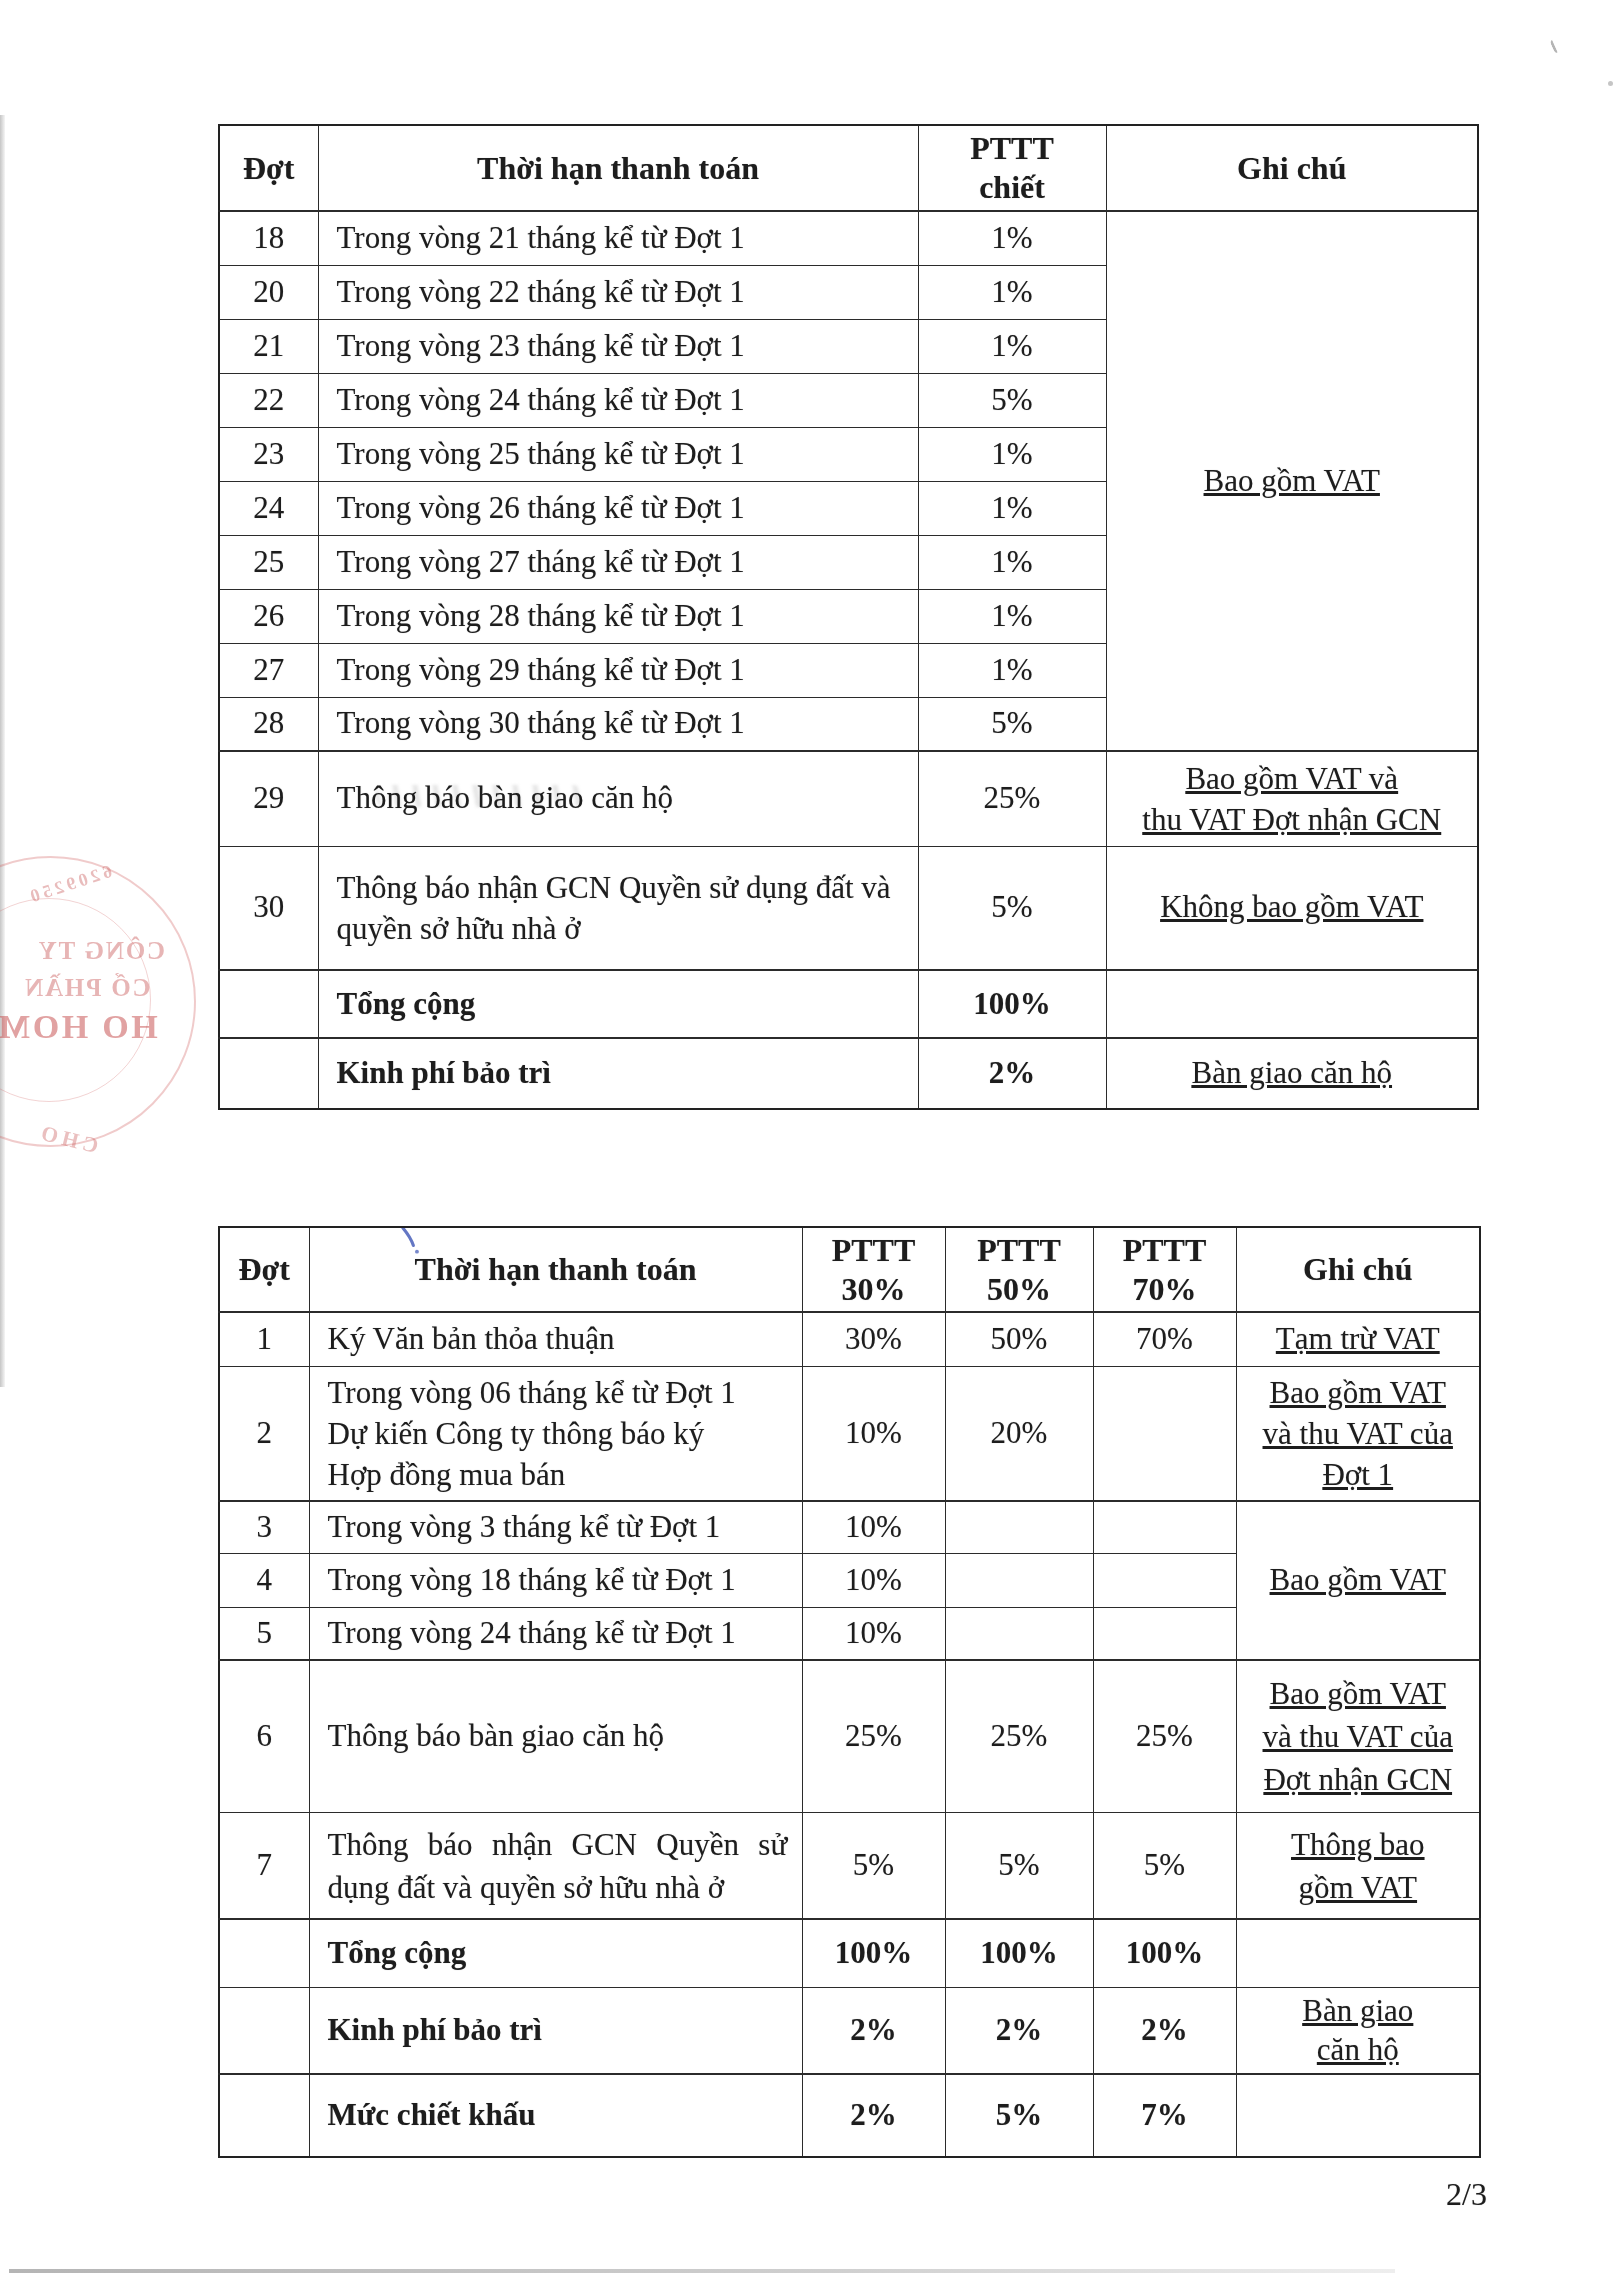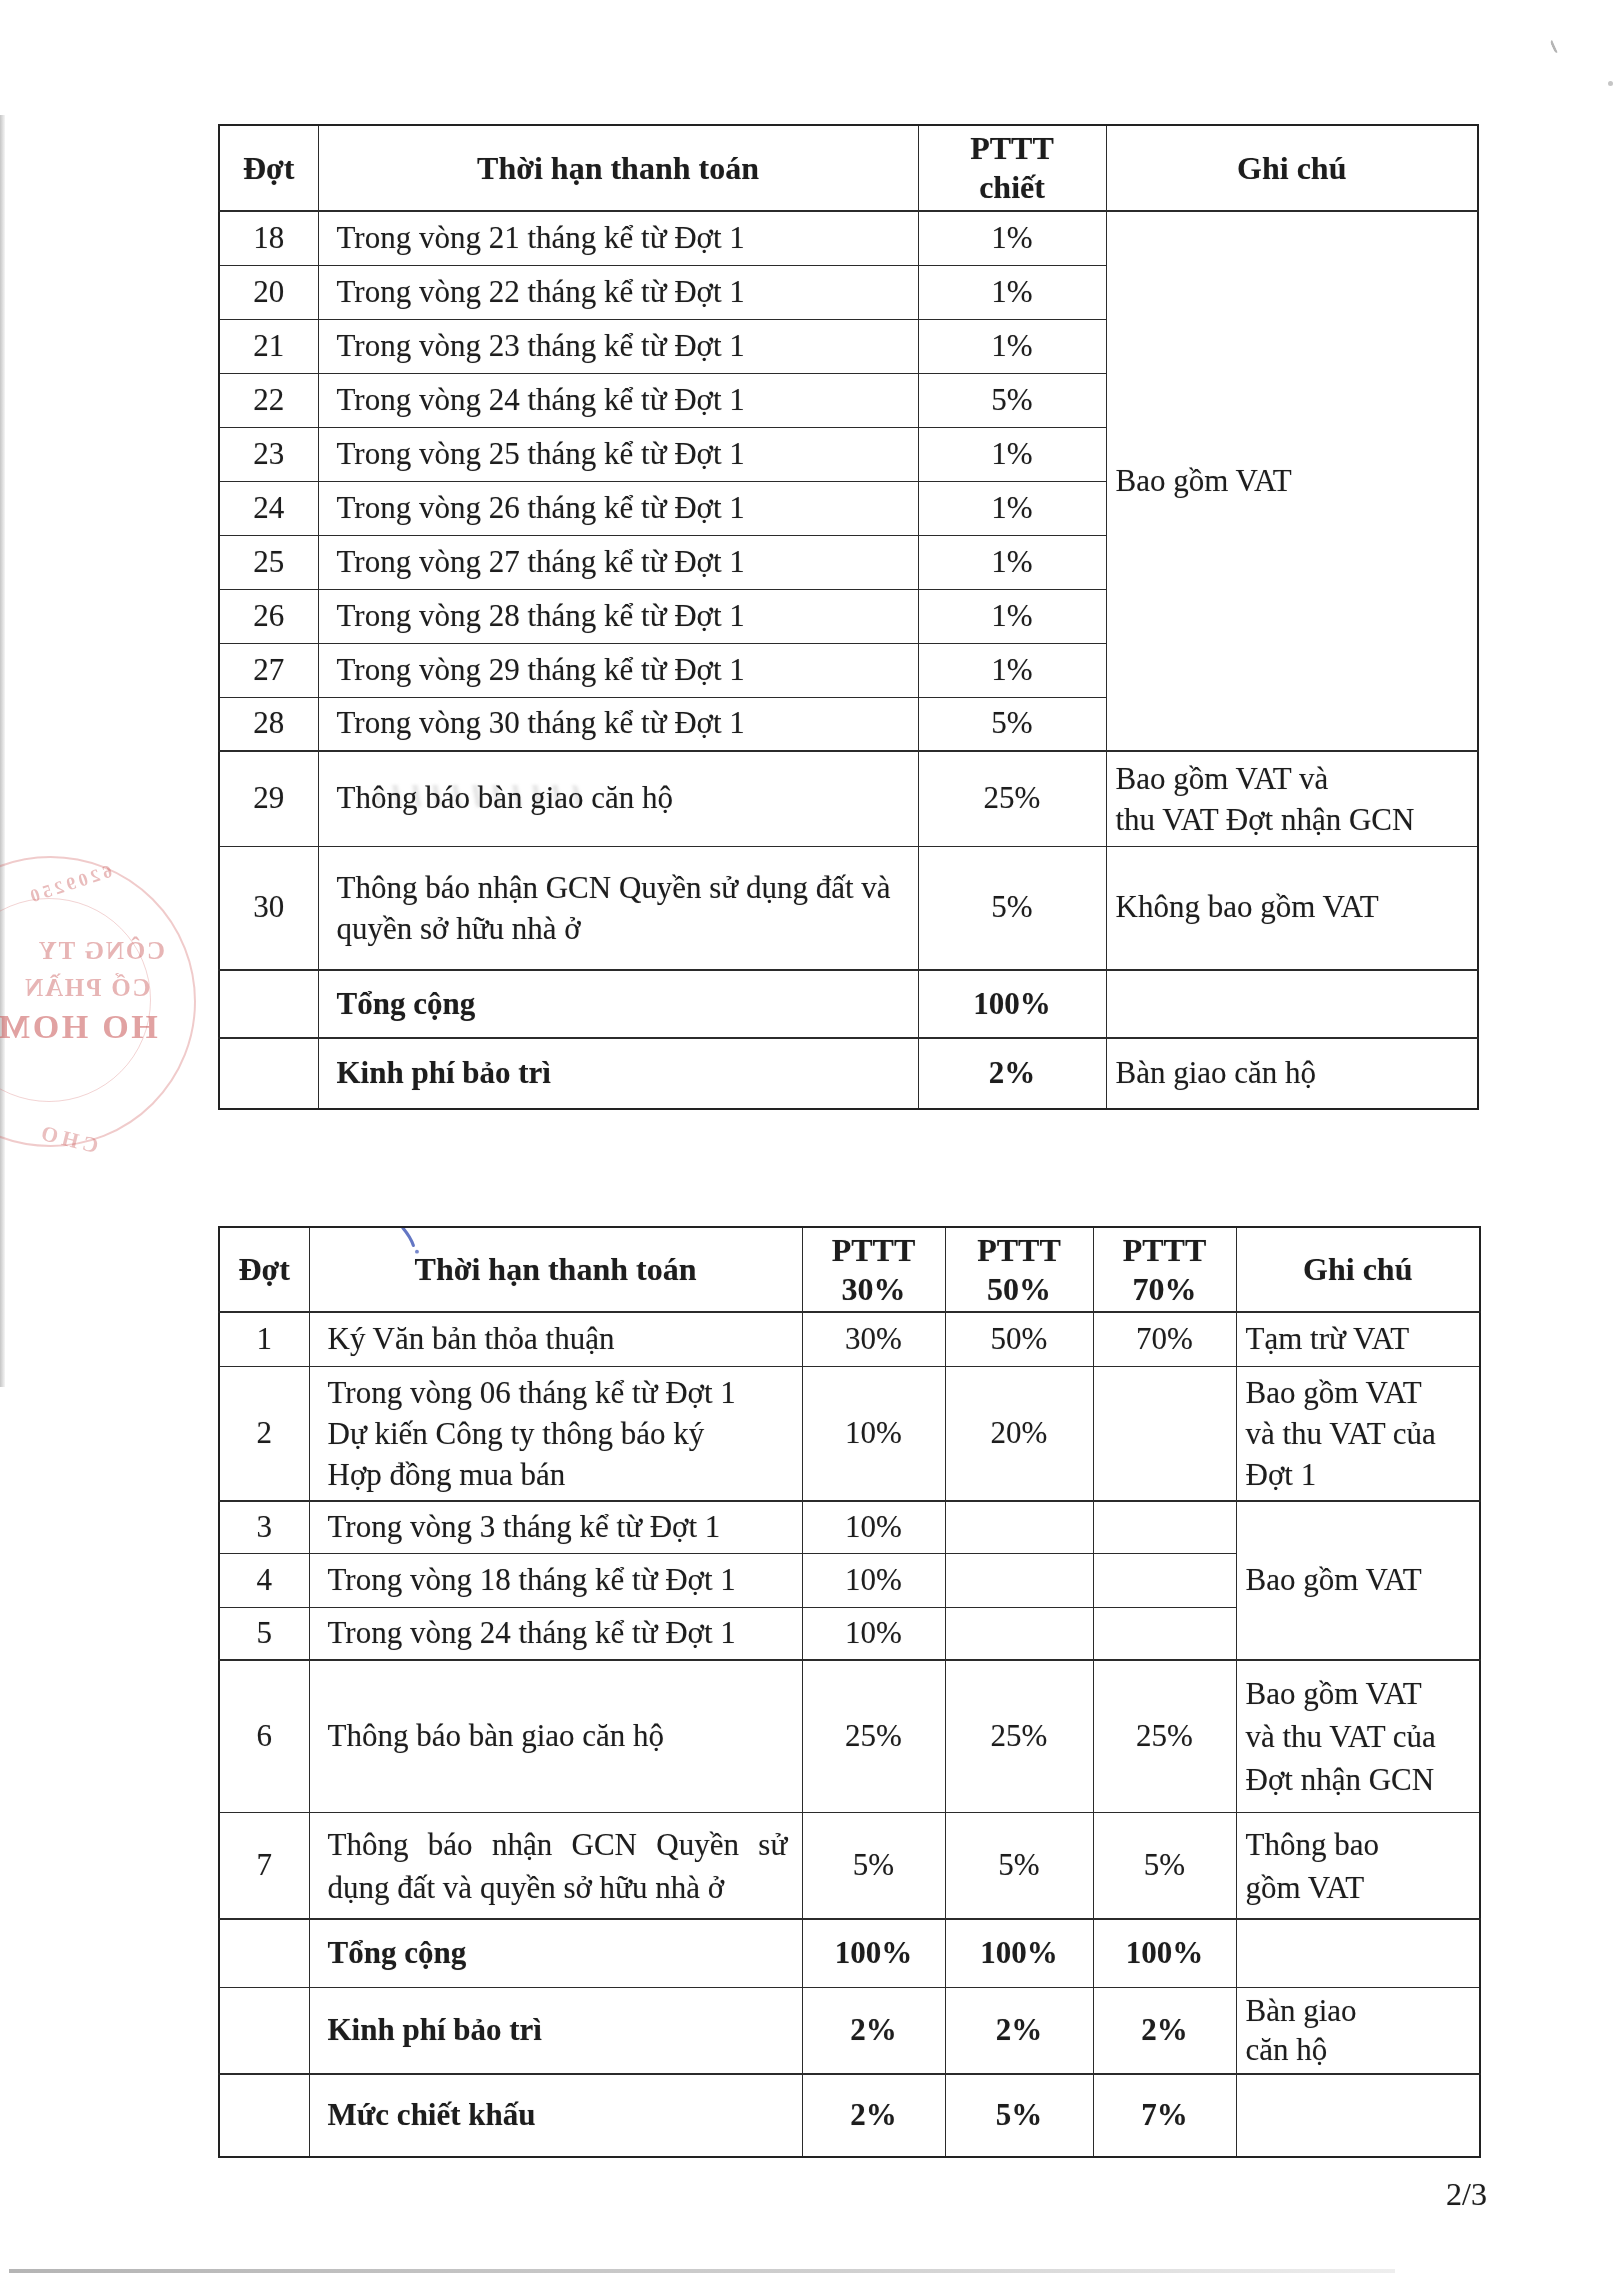--- a/index.html
+++ b/index.html
@@ -78,21 +78,21 @@
     line-height:1.25;
     padding:0;
     text-shadow:0 0 0.9px rgba(20,20,20,0.3);
   }
   tr.hd td {
     font-weight:bold; font-size:32px; text-align:center;
     border-bottom-width:2.7px; line-height:39px;
   }
   .c { text-align:center; }
   .lbl { text-align:left; padding:5.4px 14.3px 5.4px 18px; }
-  .note { padding:3.6px 9px; }
+  .note { text-align:center; padding:3.6px 9px;text-decoration:underline; }
   .b { font-weight:bold;margin-left:40px; }
   .thick-top td { border-top-width:2.7px; }
   .lines div { line-height:41px; }
   .lines2 div { line-height:43px; }
   .jfy { text-align:justify; text-align-last:justify; }
 
   .section-heading {
     position:absolute; left:224px; top:1165px;
     font-weight:bold; font-size:34px; color:#1b1b1b;
     text-shadow:0 0 0.9px rgba(20,20,20,0.3);

